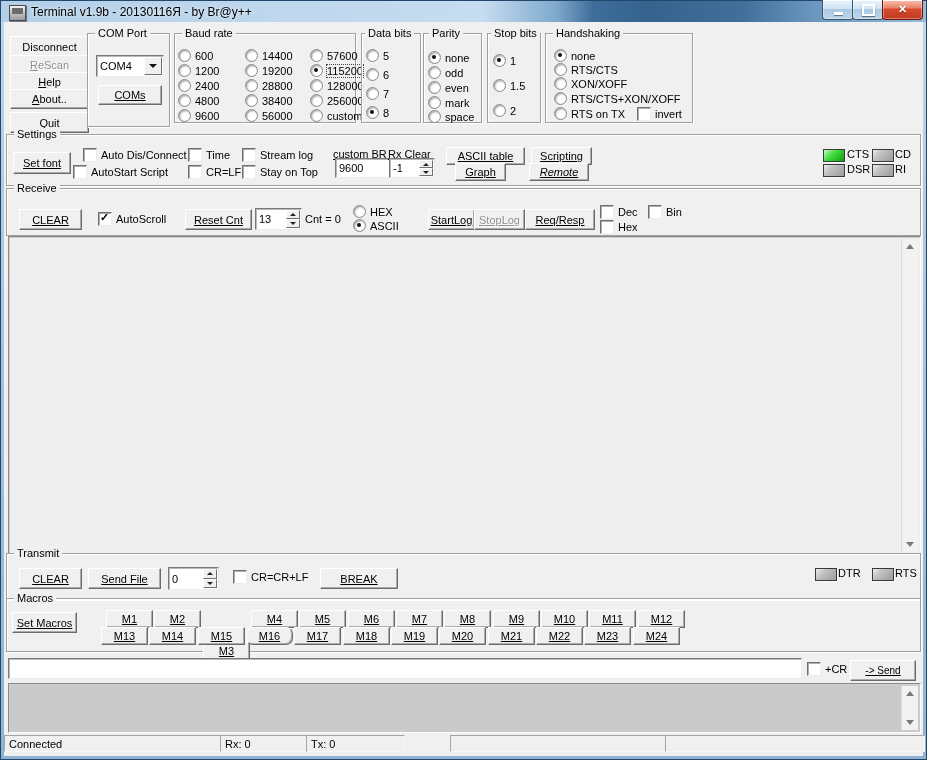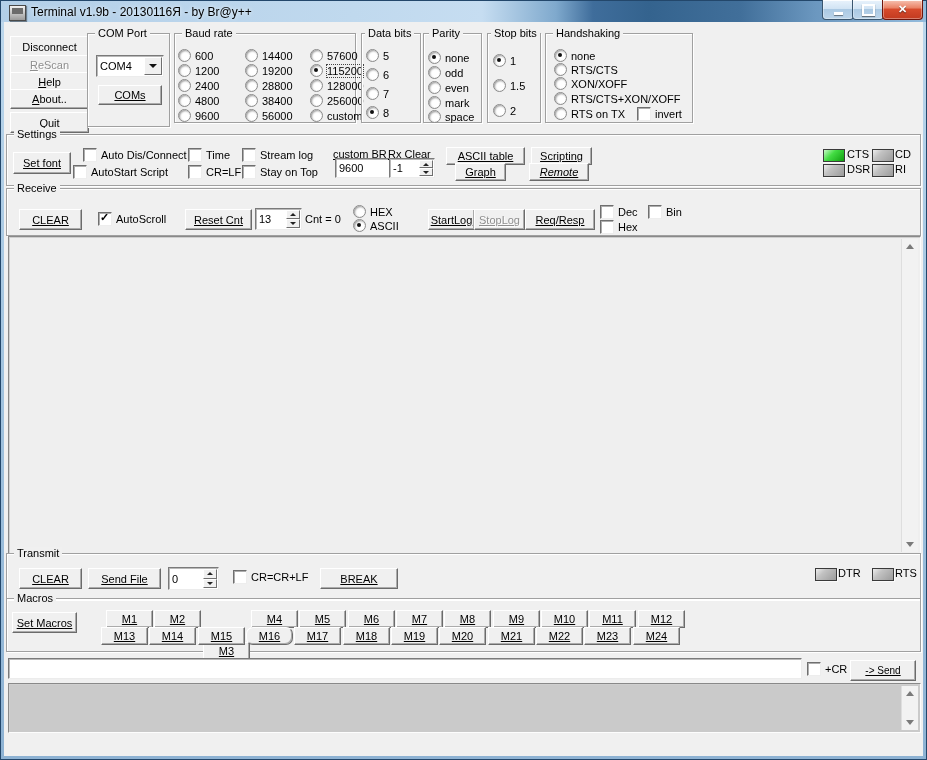--- a/index.html
+++ b/index.html
@@ -401,15 +401,22 @@
     <div class="btn" style="left:846px;top:638px;width:64px;height:19px;font-size:10px;">-&gt; Send</div>
 
     <div class="area gray" style="left:4px;top:661px;width:911px;height:48px;">
       <span></span>
       <div class="vs">
         <i class="up"></i>
         <i class="dn"></i>
       </div>
     </div>
 
+    <div class="sbar">
+      <div class="sp" style="left:0px;width:214px;">Connected</div>
+      <div class="sp" style="left:216px;width:83px;">Rx: 0</div>
+      <div class="sp" style="left:302px;width:93px;">Tx: 0</div>
+      <div class="sp" style="left:446px;width:212px;"></div>
+      <div class="sp" style="left:661px;width:254px;"></div>
+    </div>
 
   </div>
 </div>
 
 </body></html>

